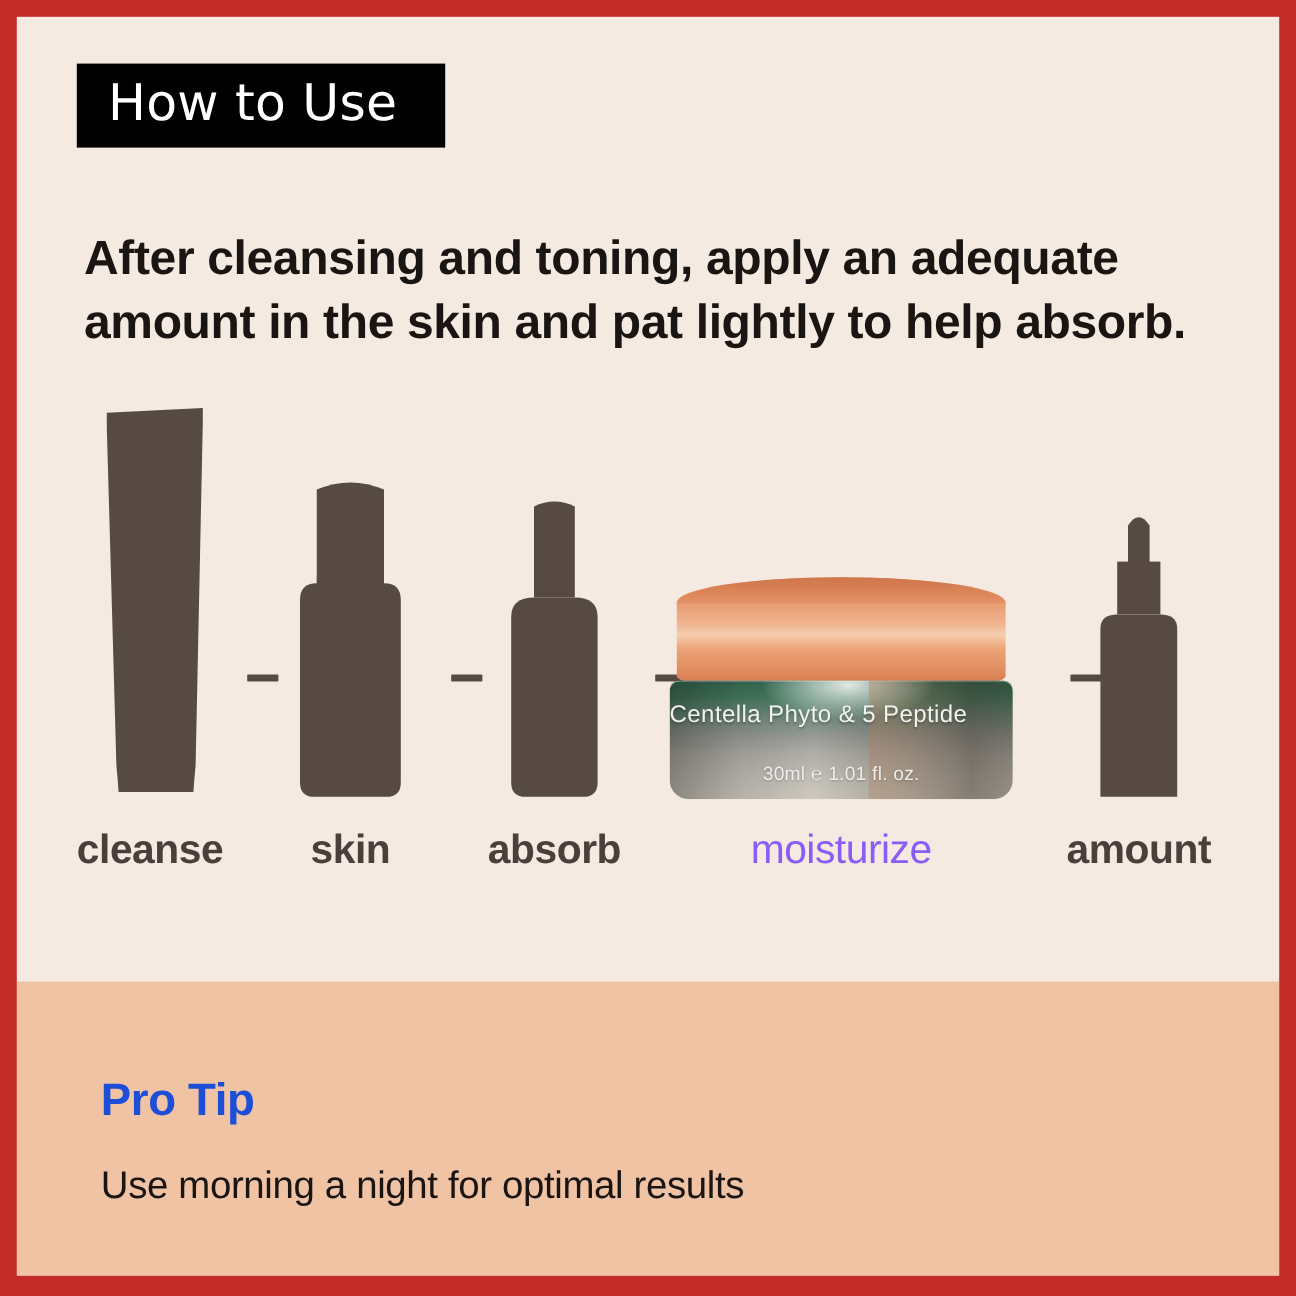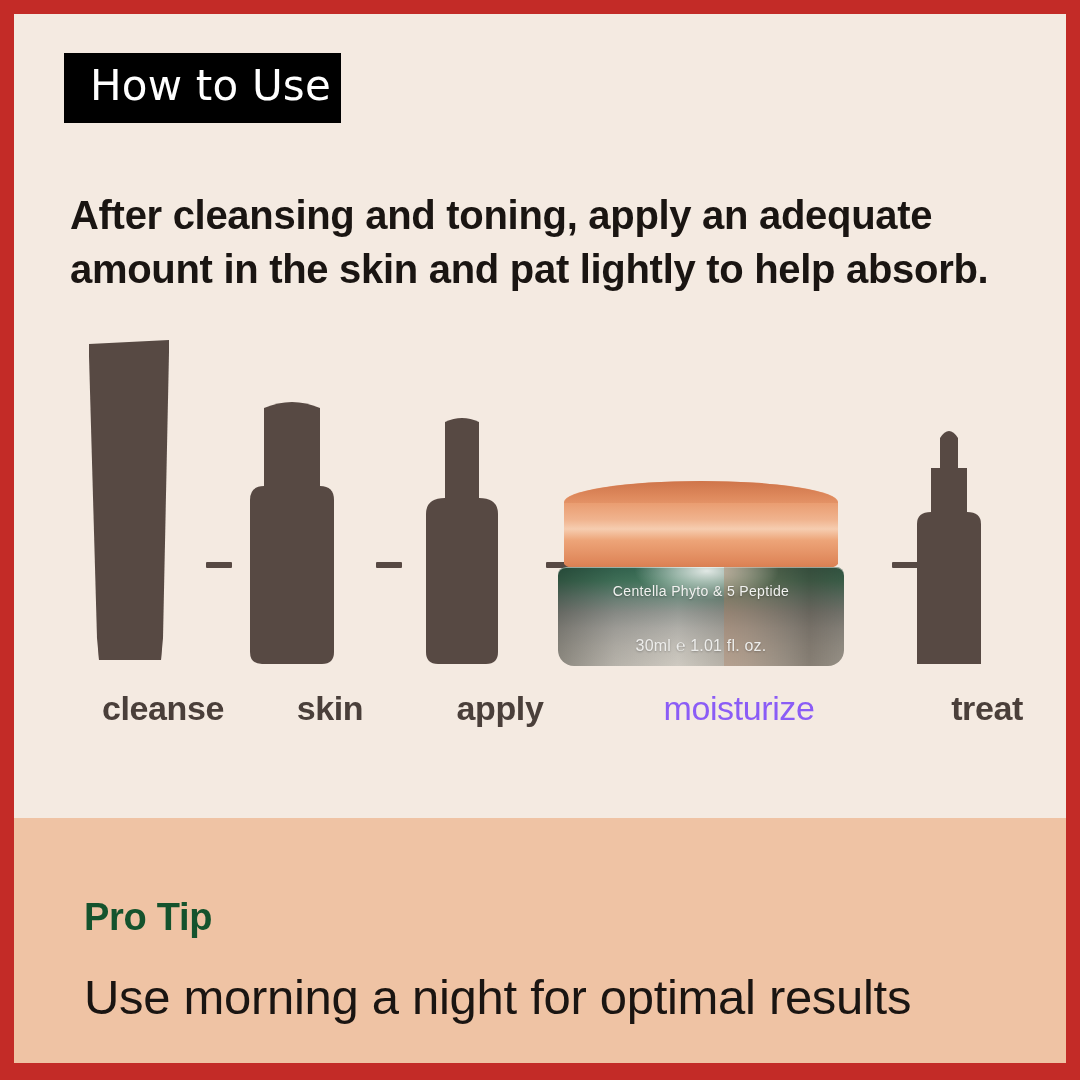--- a/index.html
+++ b/index.html
@@ -30,21 +30,21 @@
     background: #F4EAE1;
     overflow: hidden;
   }
 
   
   .badge {
     position: absolute;
     left: 50px;
     top: 39px;
     background: #000000;
-    padding: 12px 10px 16px 26px;
+    padding: 12px 40px 16px 26px;
     line-height: 1;
   }
   .badge-text {
     color: #ffffff;
     font-size: 42px;
     font-weight: 400;
     letter-spacing: 0.2px;
     font-family: "DejaVu Sans", sans-serif;
     white-space: nowrap;
   }
@@ -90,21 +90,20 @@
     position: absolute;
     bottom: 6px;
     left: 50%;
     transform: translateX(-50%);
     font-size: 34px;
     font-weight: 700;
     color: #4A3F3A;
     white-space: nowrap;
     font-family: "Liberation Sans", sans-serif;
     letter-spacing: -0.4px;
-    margin-left: 38px;
   }
   .step-label.accent { color: #8b5cf6; font-weight: 400; }
 
   
   .dash {
     position: absolute;
     top: 248px;
     width: 26px;
     height: 6px;
     background: #574943;
@@ -180,23 +179,23 @@
     left: 58%;
     top: 0;
     width: 44%;
     height: 100%;
     background: linear-gradient(100deg, rgba(175,120,85,.38) 0%, rgba(200,160,130,.12) 55%, rgba(255,255,255,0) 100%);
   }
   .jar-text {
     position: absolute;
     left: 0; right: 0;
     top: 14px;
-    text-align: center;
+    text-align: left;
     color: #F2F2F0;
-    font-size: 14px;
+    font-size: 20px;
     line-height: 1.55;
     font-family: "Liberation Sans", sans-serif;
     letter-spacing: .35px;
     text-shadow: 0 1px 2px rgba(0,0,0,.28);
   }
   .jar-vol {
     position: absolute;
     left: 0; right: 0;
     top: 70px;
     text-align: center;
@@ -215,29 +214,29 @@
     width: 1052px;
     height: 245px;
     background: #EFC3A4;
   }
   .protip-title {
     position: absolute;
     left: 70px;
     top: 78px;
     font-size: 38px;
     font-weight: 700;
-    color: #14532d;
+    color: #1d4ed8;
     font-family: "Liberation Sans", sans-serif;
     letter-spacing: -0.3px;
   }
   .protip-body {
     position: absolute;
     left: 70px;
     top: 151px;
-    font-size: 49px;
+    font-size: 32px;
     color: #1a1512;
     font-family: "Liberation Sans", sans-serif;
     font-weight: 400;
     letter-spacing: -0.3px;
   }
 </style>
 </head>
 <body>
 
 <div id="canvas">
@@ -277,21 +276,21 @@
         <div class="step-label">skin</div>
       </div>
 
       <div class="step" style="left:448px;">
         <div class="art">
           <svg class="silhouette" width="92" height="252" viewBox="0 0 92 252">
             <path d="M29 8 Q46 0 63 8 L63 84 L29 84 Z" fill="#574943"></path>
             <path d="M10 100 Q10 84 29 84 L63 84 Q82 84 82 100 L82 238 Q82 250 70 250 L22 250 Q10 250 10 238 Z" fill="#574943"></path>
           </svg>
         </div>
-        <div class="step-label">apply</div>
+        <div class="step-label">absorb</div>
       </div>
 
       <div class="step" style="left:687px;">
         <div class="art">
           <div class="jar">
             <div class="jar-lid"></div>
             <div class="jar-glass">
               <div class="jar-text">
                 <div>Centella Phyto &amp; 5 Peptide</div>
               </div>
@@ -303,21 +302,21 @@
       </div>
 
       <div class="step" style="left:935px;">
         <div class="art">
           <svg class="silhouette" width="80" height="246" viewBox="0 0 80 246">
             <path d="M31 18 Q40 4 49 18 L49 52 L31 52 Z" fill="#574943"></path>
             <rect x="22" y="48" width="36" height="44" fill="#574943"></rect>
             <path d="M8 104 Q8 92 22 92 L58 92 Q72 92 72 104 L72 244 L8 244 Z" fill="#574943"></path>
           </svg>
         </div>
-        <div class="step-label">treat</div>
+        <div class="step-label">amount</div>
       </div>
 
     </div>
 
     <div class="protip">
       <div class="protip-title">Pro Tip</div>
       <div class="protip-body">Use morning a night for optimal results</div>
     </div>
 
   </div>

